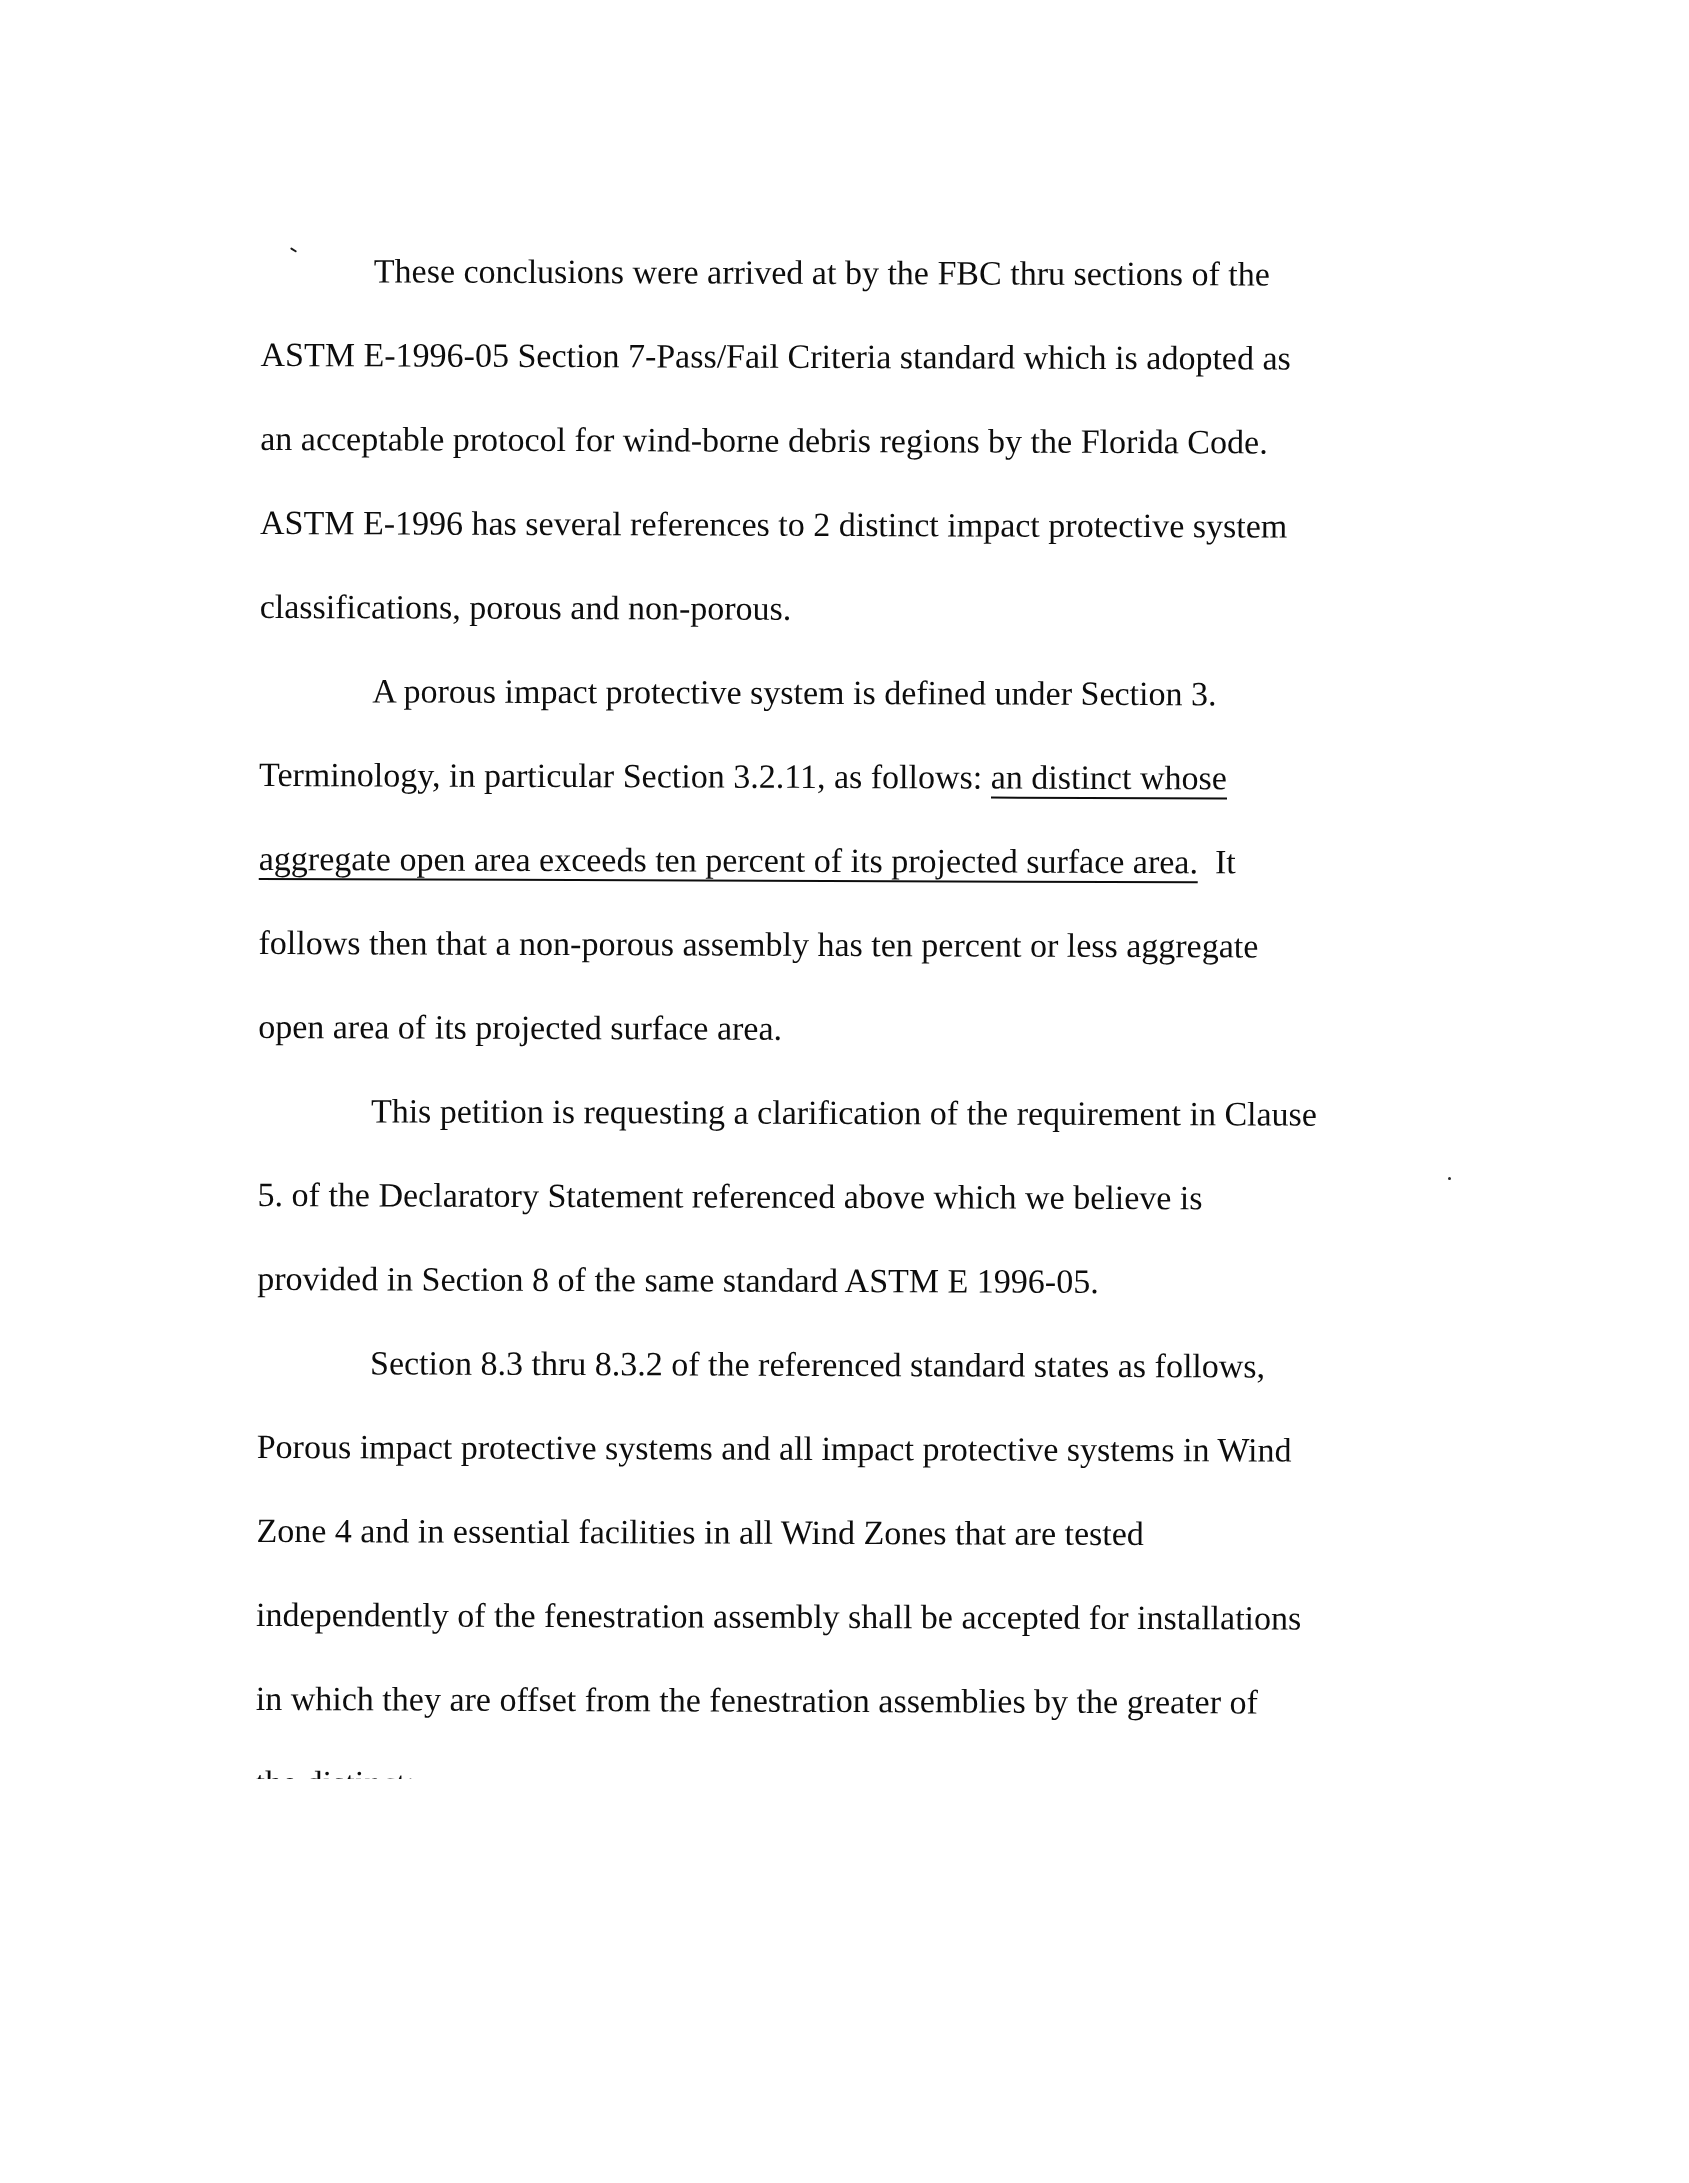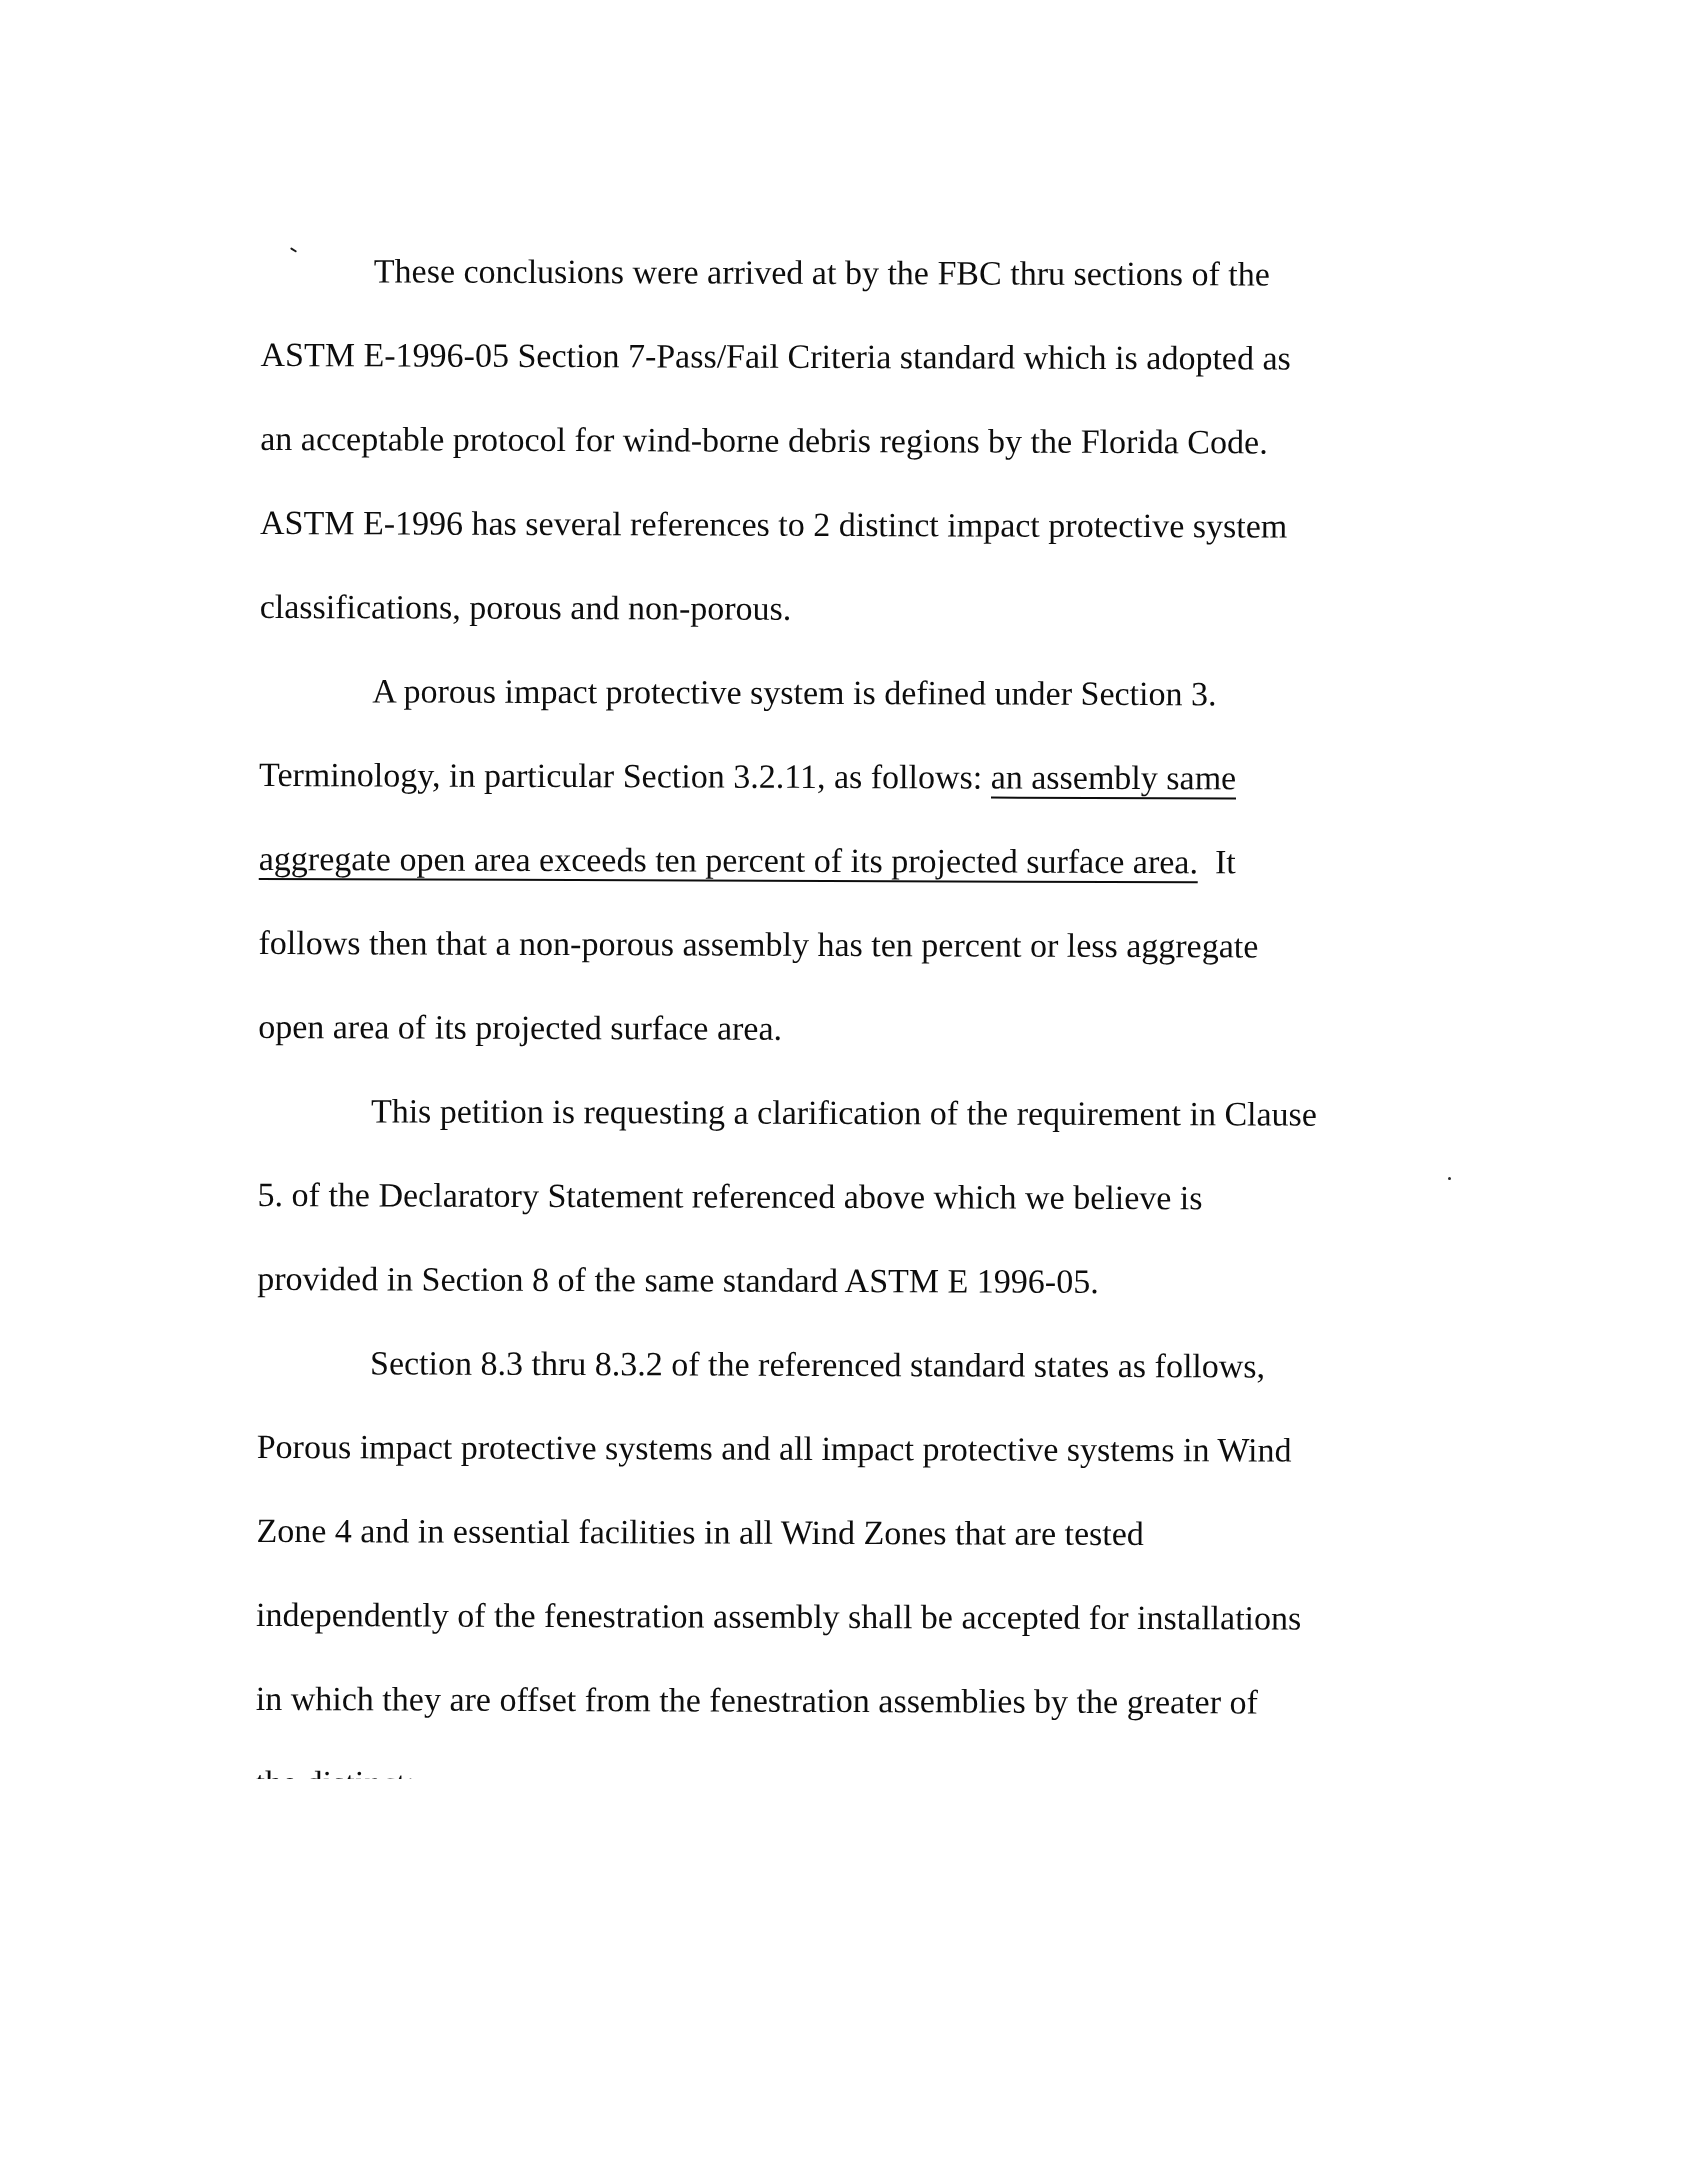--- a/index.html
+++ b/index.html
@@ -76,21 +76,21 @@
   <span class="artifact-tick"></span>
   <span class="artifact-dot"></span>
 
   <div class="body-text">
       <span class="line indent"><span class="seg">These conclusions were arrived at by the FBC thru sections of the</span></span>
       <span class="line"><span class="seg">ASTM E-1996-05 Section 7-Pass/Fail Criteria standard which is adopted as</span></span>
       <span class="line"><span class="seg">an acceptable protocol for wind-borne debris regions by the Florida Code.</span></span>
       <span class="line"><span class="seg">ASTM E-1996 has several references to 2 distinct impact protective system</span></span>
       <span class="line"><span class="seg">classifications, porous and non-porous.</span></span>
       <span class="line indent"><span class="seg">A porous impact protective system is defined under Section 3.</span></span>
-      <span class="line"><span class="seg">Terminology, in particular Section 3.2.11, as follows: </span><span class="seg-u">an assembly same</span></span>
+      <span class="line"><span class="seg">Terminology, in particular Section 3.2.11, as follows: </span><span class="seg-u">an distinct whose</span></span>
       <span class="line"><span class="seg-u">aggregate open area exceeds ten percent of its projected surface area.</span><span class="seg">  It</span></span>
       <span class="line"><span class="seg">follows then that a non-porous assembly has ten percent or less aggregate</span></span>
       <span class="line"><span class="seg">open area of its projected surface area.</span></span>
       <span class="line indent"><span class="seg">This petition is requesting a clarification of the requirement in Clause</span></span>
       <span class="line"><span class="seg">5. of the Declaratory Statement referenced above which we believe is</span></span>
       <span class="line"><span class="seg">provided in Section 8 of the same standard ASTM E 1996-05.</span></span>
       <span class="line indent"><span class="seg">Section 8.3 thru 8.3.2 of the referenced standard states as follows,</span></span>
       <span class="line"><span class="seg">Porous impact protective systems and all impact protective systems in Wind</span></span>
       <span class="line"><span class="seg">Zone 4 and in essential facilities in all Wind Zones that are tested</span></span>
       <span class="line"><span class="seg">independently of the fenestration assembly shall be accepted for installations</span></span>

